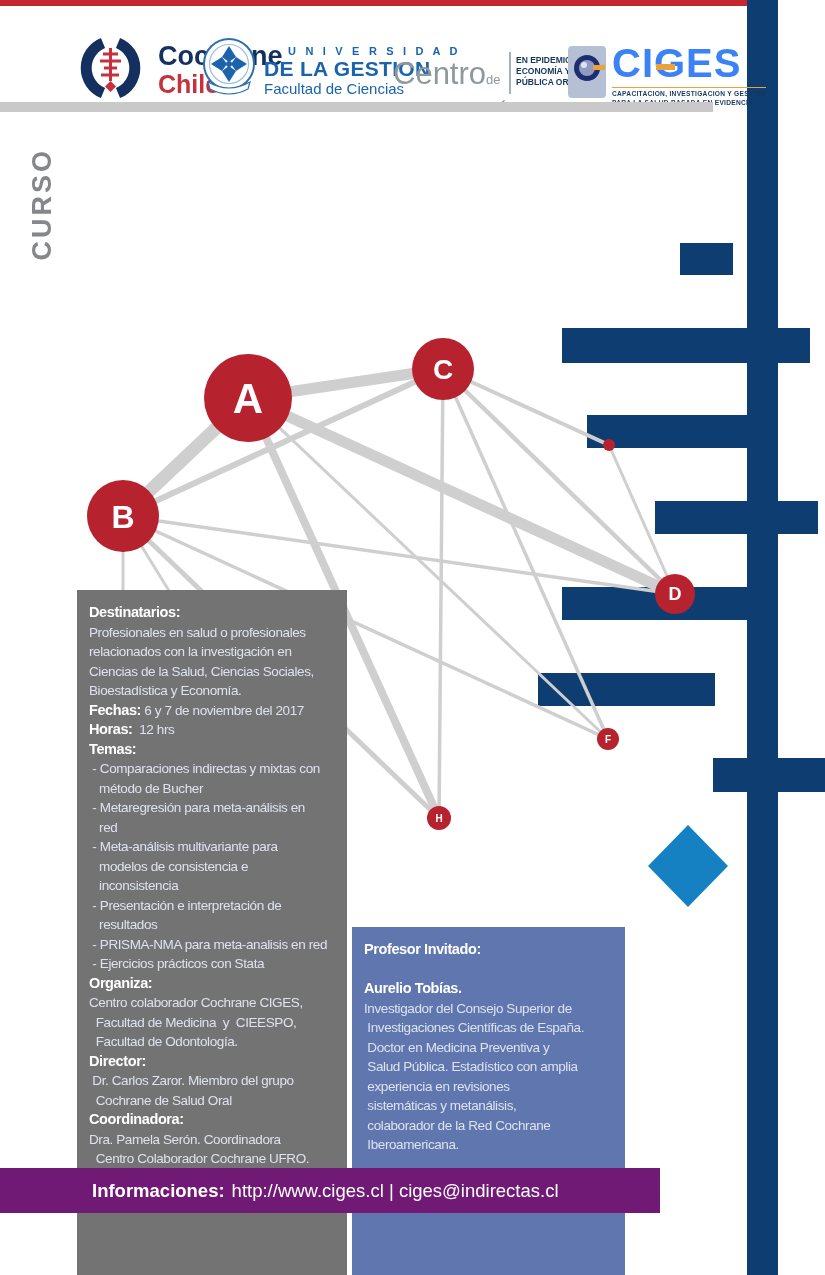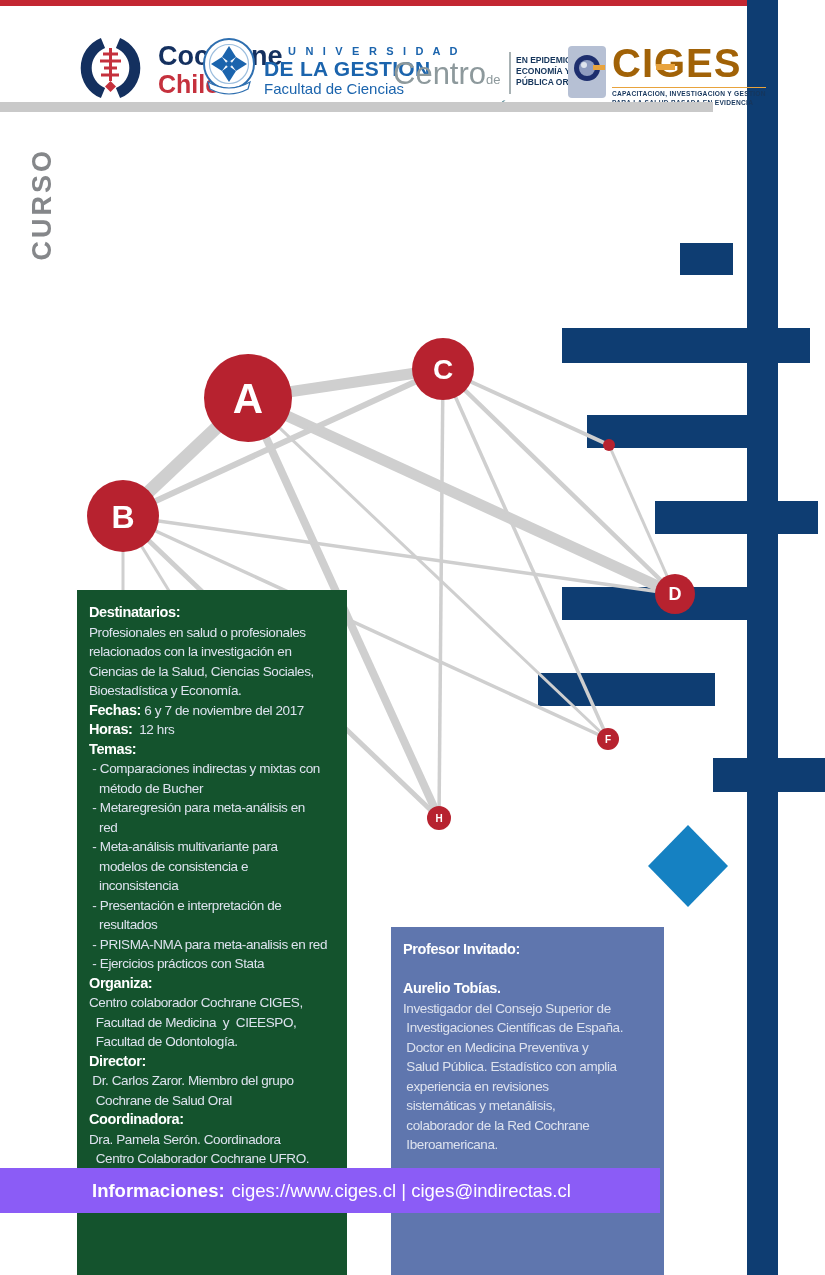--- a/index.html
+++ b/index.html
@@ -23,40 +23,40 @@
   .ufro-mid{font-size:21px;font-weight:bold;line-height:22px;letter-spacing:0.3px;}
   .ufro-sub{font-size:15px;line-height:18px;}
   .centro{left:393px;top:53px;color:#8d999c;}
   .centro-big{font-size:31px;line-height:41px;}
   .centro-de{font-size:13px;}
   .centro-caps{font-size:13.5px;font-weight:bold;color:#4b818d;letter-spacing:0.4px;margin-left:14px;line-height:15px;}
   .centro-divider{left:509px;top:52px;width:2px;height:42px;background:#a8b2b4;}
   .centro-side{left:516px;top:55px;font-size:8.5px;font-weight:bold;color:#16365c;line-height:11px;}
   .ciges{left:568px;top:46px;}
   .ciges-text{left:612px;top:42px;}
-  .ciges-name{font-size:40px;font-weight:bold;color:#a16207;line-height:42px;letter-spacing:1px;}
+  .ciges-name{font-size:40px;font-weight:bold;color:#3b82f6;line-height:42px;letter-spacing:1px;}
   .ciges-dash{position:absolute;left:44px;top:22px;width:19px;height:6px;background:#e8a33d;}
   .ciges-tags{font-size:6.6px;font-weight:bold;color:#16365c;line-height:8.5px;letter-spacing:0.3px;margin-top:3px;border-top:1px solid #e8a33d;padding-top:2px;}
 
   
   .curso{position:absolute;left:27px;top:148px;z-index:2;writing-mode:vertical-rl;transform:rotate(180deg);
          font-size:27px;font-weight:bold;letter-spacing:3px;color:#85878a;}
   .title{position:absolute;left:68px;top:126px;z-index:2;color:#c5313d;font-size:61px;line-height:67px;letter-spacing:-1px;}
   .title .t3{padding-left:19px;}
 
   
   .panel{position:absolute;z-index:2;box-sizing:border-box;padding:13px 12px;color:#dde2ee;
          font-size:13.5px;line-height:19.5px;letter-spacing:-0.4px;white-space:pre;overflow:hidden;}
   .panel .ln{min-height:19.5px;}
   .panel .ln b{color:#ffffff;font-size:14.5px;}
-  .panel-left{left:77px;top:590px;width:270px;height:685px;background:#14532d;}
-  .panel-right{left:352px;top:927px;width:273px;height:348px;background:#5f76ae;margin-left:39px;}
+  .panel-left{left:77px;top:590px;width:270px;height:685px;background:#737373;}
+  .panel-right{left:352px;top:927px;width:273px;height:348px;background:#5f76ae;}
 
   
-  .footerbar{position:absolute;left:0;top:1168px;width:660px;height:45px;background:#8b5cf6;z-index:3;
+  .footerbar{position:absolute;left:0;top:1168px;width:660px;height:45px;background:#701a75;z-index:3;
              color:#fff;display:flex;align-items:center;padding-left:92px;box-sizing:border-box;font-size:18.5px;}
   .footerbar b{margin-right:7px;}
   .footerbar span{white-space:pre;}
 </style>
 </head>
 <body>
 
 <div class="poster">
 
   <svg id="net" width="825" height="1275" viewBox="0 0 825 1275">
@@ -162,18 +162,18 @@
 
   <div class="hdr-divider"></div>
 
   <div class="curso">CURSO</div>
 
   <div class="panel panel-left"><div class="ln"><b>Destinatarios:</b></div><div class="ln">Profesionales en salud o profesionales</div><div class="ln">relacionados con la investigación en</div><div class="ln">Ciencias de la Salud, Ciencias Sociales,</div><div class="ln">Bioestadística y Economía.</div><div class="ln"><b>Fechas:</b> 6 y 7 de noviembre del 2017</div><div class="ln"><b>Horas:</b>  12 hrs</div><div class="ln"><b>Temas:</b></div><div class="ln"> - Comparaciones indirectas y mixtas con</div><div class="ln">   método de Bucher</div><div class="ln"> - Metaregresión para meta-análisis en</div><div class="ln">   red</div><div class="ln"> - Meta-análisis multivariante para</div><div class="ln">   modelos de consistencia e</div><div class="ln">   inconsistencia</div><div class="ln"> - Presentación e interpretación de</div><div class="ln">   resultados</div><div class="ln"> - PRISMA-NMA para meta-analisis en red</div><div class="ln"> - Ejercicios prácticos con Stata</div><div class="ln"><b>Organiza:</b></div><div class="ln">Centro colaborador Cochrane CIGES,</div><div class="ln">  Facultad de Medicina  y  CIEESPO,</div><div class="ln">  Facultad de Odontología.</div><div class="ln"><b>Director:</b></div><div class="ln"> Dr. Carlos Zaror. Miembro del grupo</div><div class="ln">  Cochrane de Salud Oral</div><div class="ln"><b>Coordinadora:</b></div><div class="ln">Dra. Pamela Serón. Coordinadora</div><div class="ln">  Centro Colaborador Cochrane UFRO.</div></div>
   <div class="panel panel-right"><div class="ln"><b>Profesor Invitado:</b></div><div class="ln">&nbsp;</div><div class="ln"><b>Aurelio Tobías.</b></div><div class="ln">Investigador del Consejo Superior de</div><div class="ln"> Investigaciones Científicas de España.</div><div class="ln"> Doctor en Medicina Preventiva y</div><div class="ln"> Salud Pública. Estadístico con amplia</div><div class="ln"> experiencia en revisiones</div><div class="ln"> sistemáticas y metanálisis,</div><div class="ln"> colaborador de la Red Cochrane</div><div class="ln"> Iberoamericana.</div></div>
 
   <div class="footerbar">
     <b>Informaciones:</b>
-    <span>ciges://www.ciges.cl</span>
+    <span>http://www.ciges.cl</span>
     <span> | </span>
     <span>ciges@indirectas.cl</span>
   </div>
 
 </div>
 
 </body></html>

